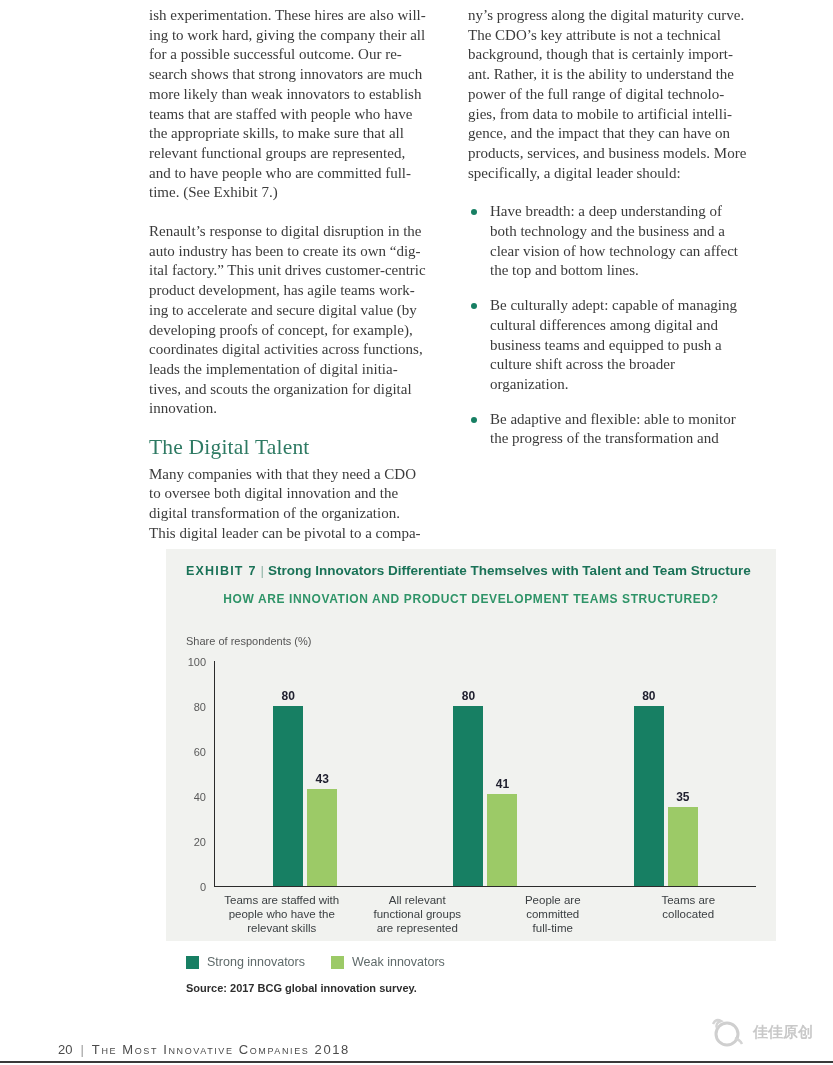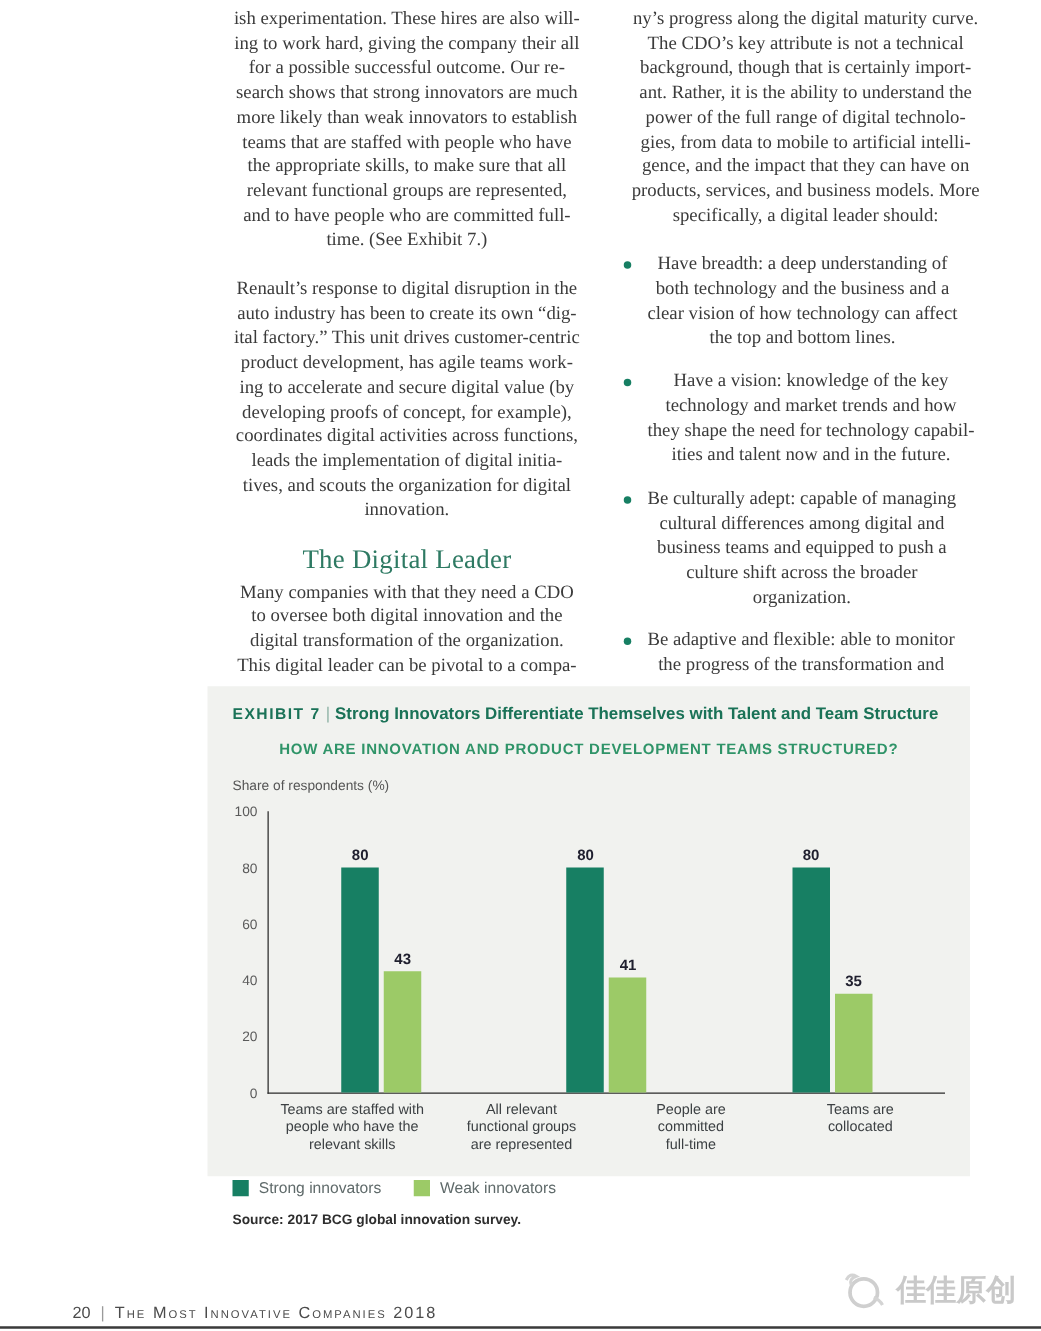--- a/index.html
+++ b/index.html
@@ -1,21 +1,21 @@
 <!DOCTYPE html>
 <html><head>
 <meta charset="utf-8">
 <style>
   html,body{margin:0;padding:0;}
   body{
     width:833px;height:1065px;position:relative;background:#ffffff;
     font-family:"Liberation Serif", serif;color:#3b3b3b;overflow:hidden;
   }
   
-  .columns{position:absolute;left:177px;top:6px;width:616px;display:flex;gap:22px;text-align:center;}
+  .columns{position:absolute;left:149px;top:6px;width:616px;display:flex;gap:22px;}
   .col{width:297px;font-size:15px;line-height:19.7px;}
   .col p{margin:0 0 19px 0;white-space:pre;}
   h2.section{
     font-family:"Liberation Serif", serif;font-weight:400;
     color:#2e7a63;font-size:21.5px;margin:12px 0 7px 0;letter-spacing:0.2px;
   }
   ul.bullets{list-style:none;margin:14px 0 0 0;padding:0;}
   ul.bullets li{display:flex;margin:0 0 15px 0;}
   .dot{width:6px;height:6px;border-radius:50%;background:#177f63;margin:7px 13px 0 3px;flex:none;}
   .bullet-text{white-space:pre;font-size:15px;line-height:19.7px;}
@@ -25,21 +25,21 @@
     background:#f1f2ef;box-sizing:border-box;padding:12px 20px 10px 20px;
     font-family:"Liberation Sans", sans-serif;
   }
   .exh-header{width:578px;font-size:13.5px;line-height:19px;font-weight:bold;color:#1a7257;}
   .exh-label{letter-spacing:1.2px;font-size:12.5px;}
   .exh-sep{color:#8fb3a6;font-weight:400;padding:0 4px;}
   .chart-title{
     text-align:center;color:#2f9468;font-weight:bold;font-size:12px;
     letter-spacing:0.6px;margin-top:11px;
   }
-  .axis-label{font-size:11px;color:#555555;margin-top:17px;}
+  .axis-label{font-size:11px;color:#555555;margin-top:29px;}
   .chart{display:flex;margin-top:14px;}
   .y-axis{position:relative;width:28px;height:225px;flex:none;}
   .y-axis span{position:absolute;right:8px;font-size:11px;color:#5a5a5a;}
   .plot-wrap{width:543px;}
   .plot{
     display:flex;height:225px;align-items:flex-end;
     border-left:1.5px solid #2b2b2b;border-bottom:1.5px solid #2b2b2b;
     box-sizing:content-box;
   }
   .bar-group{flex:1;display:flex;justify-content:center;align-items:flex-end;gap:4px;height:100%;}
@@ -57,21 +57,21 @@
   .footer{
     position:absolute;left:58px;top:1042px;font-family:"Liberation Sans", sans-serif;
     color:#4b4b4b;font-size:13px;display:flex;align-items:baseline;gap:8px;
   }
   .footer .sep{color:#9a9a9a;font-weight:300;}
   .footer .doc-title{font-variant:small-caps;letter-spacing:1.6px;}
   .bottom-rule{position:absolute;left:0;top:1061px;width:833px;height:2px;background:#3a3a3a;}
   
   .watermark{
     position:absolute;right:20px;top:1014px;display:flex;align-items:center;gap:4px;
-    color:#c9c9c9;font-family:Liberation Mono, monospace;font-size:24px;font-weight:bold;
+    color:#c9c9c9;font-family:Liberation Mono, monospace;font-size:15px;font-weight:bold;
   }
 </style>
 </head>
 <body>
 
 <div class="columns">
   <div class="col">
     <p>ish experimentation. These hires are also will-
 ing to work hard, giving the company their all
 for a possible successful outcome. Our re-
@@ -85,21 +85,21 @@
     <p>Renault’s response to digital disruption in the
 auto industry has been to create its own “dig-
 ital factory.” This unit drives customer-centric
 product development, has agile teams work-
 ing to accelerate and secure digital value (by
 developing proofs of concept, for example),
 coordinates digital activities across functions,
 leads the implementation of digital initia-
 tives, and scouts the organization for digital
 innovation.</p>
-    <h2 class="section">The Digital Leader</h2>
+    <h2 class="section">The Digital Talent</h2>
     <p>Many companies with that they need a CDO
 to oversee both digital innovation and the
 digital transformation of the organization.
 This digital leader can be pivotal to a compa-</p>
   </div>
   <div class="col">
     <p>ny’s progress along the digital maturity curve.
 The CDO’s key attribute is not a technical
 background, though that is certainly import-
 ant. Rather, it is the ability to understand the
@@ -111,27 +111,20 @@
     <ul class="bullets">
       <li>
         <span class="dot"></span>
         <span class="bullet-text">Have breadth: a deep understanding of
 both technology and the business and a
 clear vision of how technology can affect
 the top and bottom lines.</span>
       </li>
       <li>
         <span class="dot"></span>
-        <span class="bullet-text">Have a vision: knowledge of the key
-technology and market trends and how
-they shape the need for technology capabil-
-ities and talent now and in the future.</span>
-      </li>
-      <li>
-        <span class="dot"></span>
         <span class="bullet-text">Be culturally adept: capable of managing
 cultural differences among digital and
 business teams and equipped to push a
 culture shift across the broader
 organization.</span>
       </li>
       <li>
         <span class="dot"></span>
         <span class="bullet-text">Be adaptive and flexible: able to monitor
 the progress of the transformation and</span>

